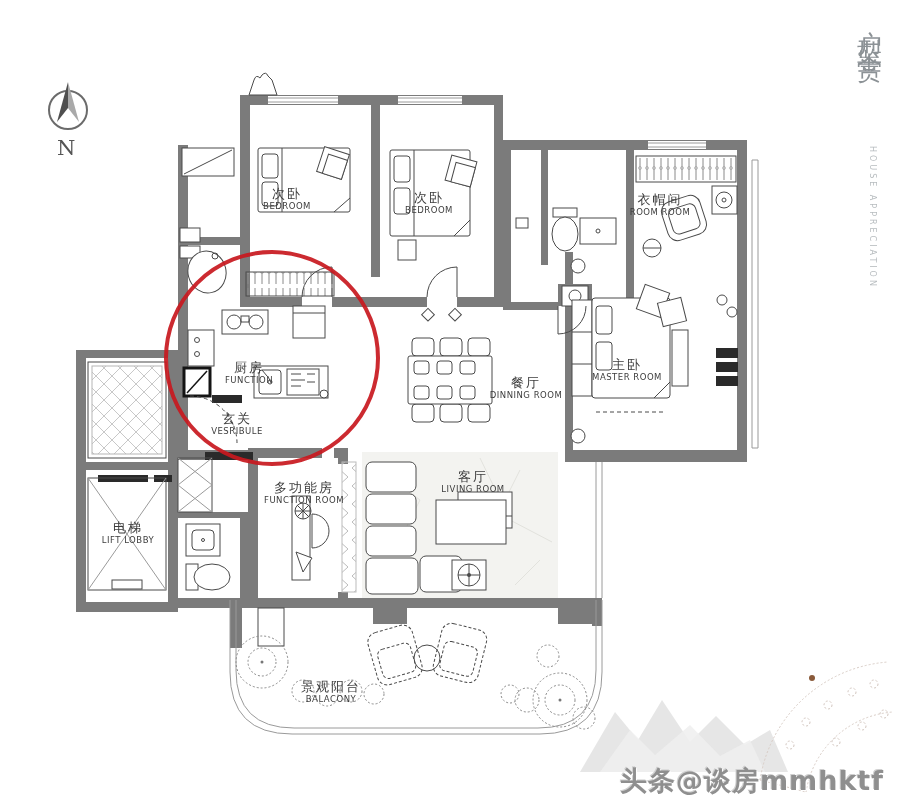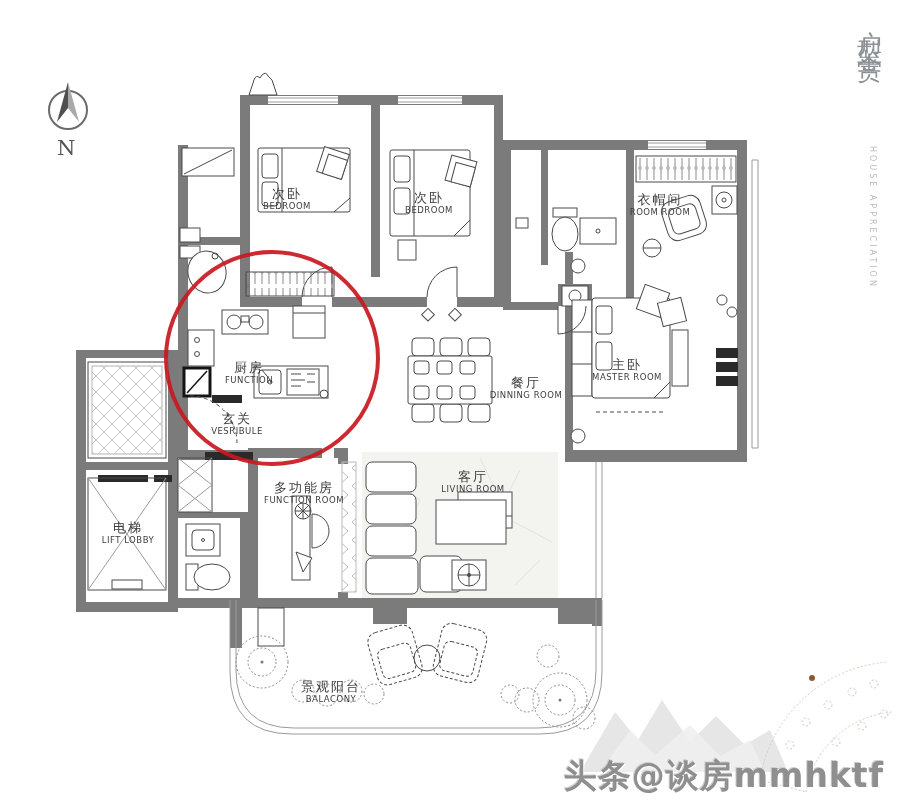--- a/index.html
+++ b/index.html
@@ -14,21 +14,21 @@
   .ln{stroke:#4a4a4a;fill:none;stroke-width:1;}
   .lnw{stroke:#4a4a4a;fill:#ffffff;stroke-width:1;}
   .thin{stroke:#9a9a9a;fill:none;stroke-width:1;}
   .tree{stroke:#8a8a8a;fill:none;stroke-width:1;stroke-dasharray:2 2;}
   #side-title-zh{position:absolute;top:10px;right:14px;writing-mode:vertical-rl;text-orientation:upright;
      font-size:25px;letter-spacing:9px;color:#8c9296;z-index:6;}
   #side-title-en{position:absolute;top:146px;right:23px;writing-mode:vertical-rl;
      font-size:8px;letter-spacing:3px;color:#b7bcbf;z-index:6;}
   #compass-n{position:absolute;left:57px;top:136px;font-family:"DejaVu Serif","Liberation Serif",serif;
      font-size:21px;color:#555;z-index:6;}
-  #watermark{position:absolute;right:16px;bottom:2px;font-size:33px;font-weight:bold;color:#8f8f8f;z-index:7;
+  #watermark{position:absolute;right:16px;bottom:2px;font-size:27px;font-weight:bold;color:#8f8f8f;z-index:7;
      text-shadow:1px 1px 0 #ffffff,-1px -1px 0 #cfcfcf;letter-spacing:1px;}
 </style>
 </head>
 <body>
 
 <div id="stage">
 
 <svg id="plan-svg" width="900" height="801" viewBox="0 0 900 801">
 
   <defs>

